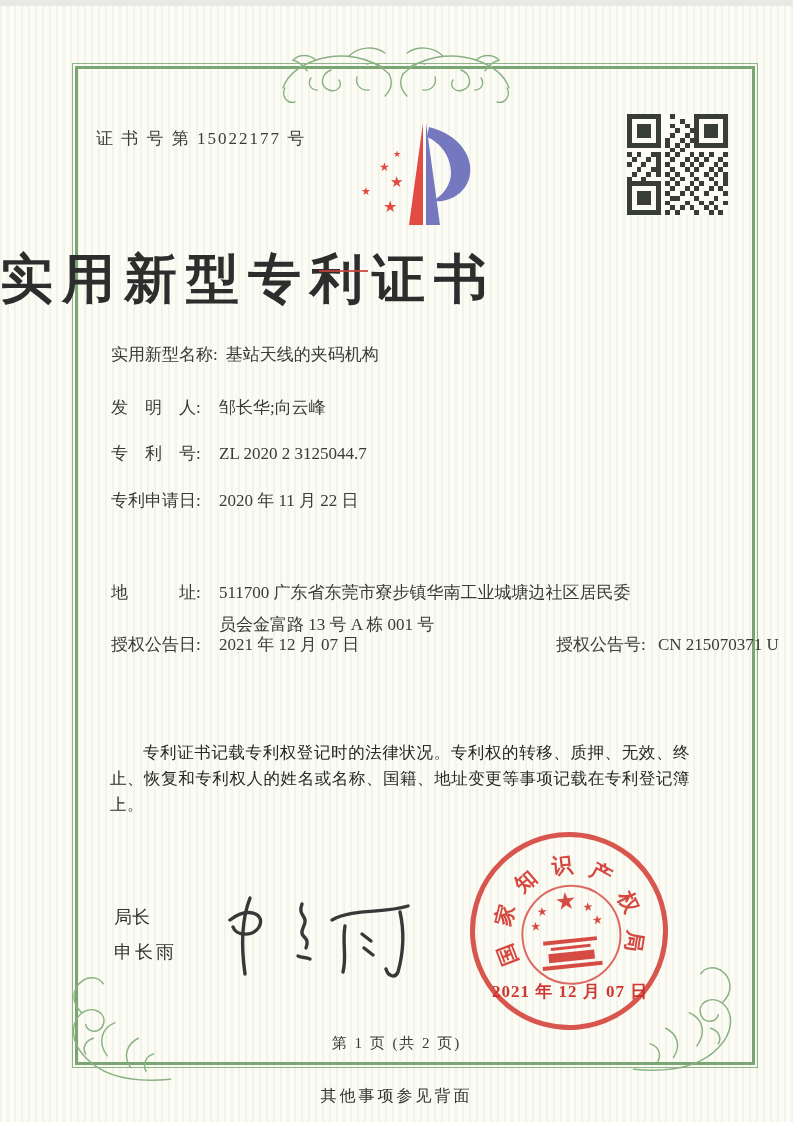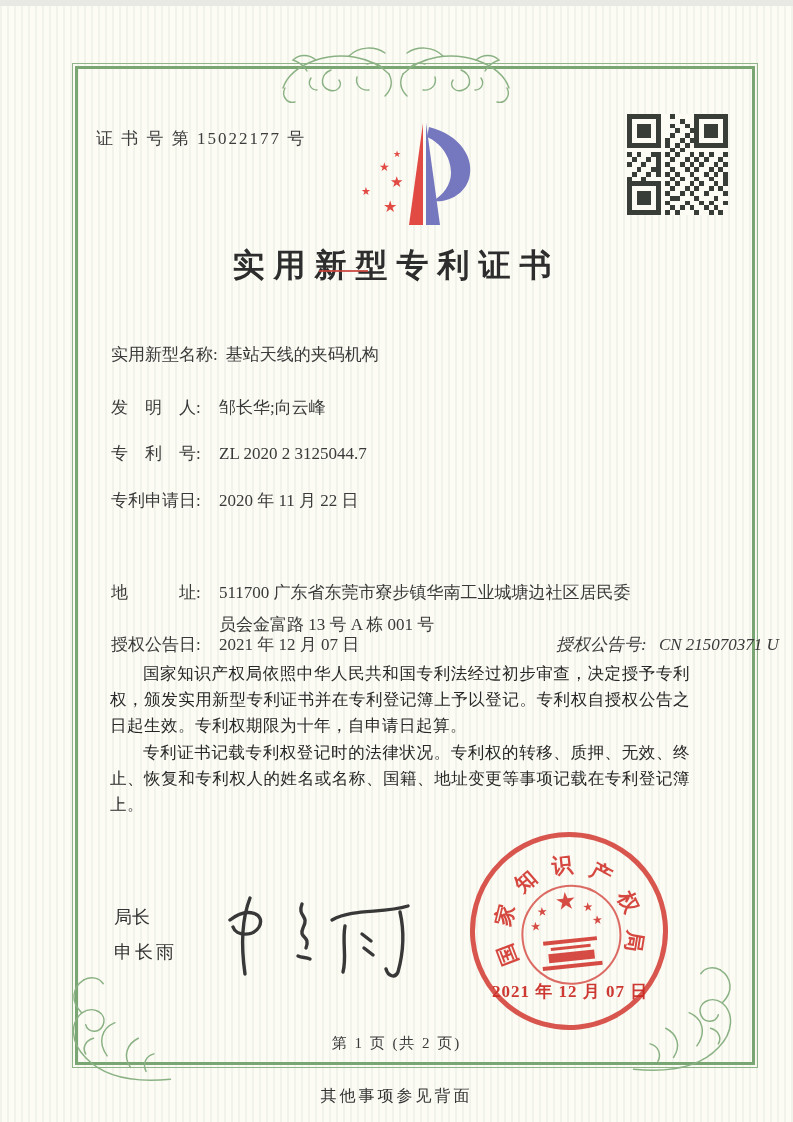--- a/index.html
+++ b/index.html
@@ -15,29 +15,29 @@
     position:absolute;left:72px;top:57px;width:684px;height:1003px;
     border:1.5px solid #8fb489;
   }
   .border-inner{
     position:absolute;inset:2px;border:3px solid #7aa673;
   }
   .cert-no{position:absolute;left:96px;top:121px;font-size:17px;letter-spacing:2px;color:#3c3c3c;}
   .logo{position:absolute;left:343px;top:110px;width:165px;height:127px;}
   .qr{position:absolute;left:627px;top:108px;width:101px;height:101px;}
   .title{
-    position:absolute;left:0;top:238px;width:100%;text-align:center;
-    font-size:32px;font-weight:bold;letter-spacing:9px;color:#2d2d2d;
+    position:absolute;left:0;top:238px;width:100%;text-align:left;
+    font-size:53px;font-weight:bold;letter-spacing:9px;color:#2d2d2d;
   }
   .title-mark{position:absolute;left:319px;top:264px;width:49px;height:2px;background:#c9413a;opacity:.85;}
   .frow{position:absolute;left:111px;font-size:17px;color:#3a3a3a;white-space:nowrap;}
   .flabel{display:inline-block;min-width:100px;}
   .fvalue{margin-left:8px;}
   .fvalue2{display:block;margin-left:108px;margin-top:9px;}
-  .grant-no{position:absolute;left:445px;top:0;font-style:italic;}
+  .grant-no{position:absolute;left:445px;top:0;}
   .para{
     position:absolute;left:110px;width:580px;font-size:16.5px;line-height:26px;
     text-indent:2em;color:#272727;text-align:justify;letter-spacing:.5px;
   }
   .signer-title{position:absolute;left:114px;top:899px;font-size:18px;color:#333;}
   .signer-name{position:absolute;left:114px;top:934px;font-size:18px;color:#333;letter-spacing:3px;}
   .signature{position:absolute;left:212px;top:878px;width:225px;height:100px;}
   .seal{
     position:absolute;left:470px;top:826px;width:188px;height:188px;border-radius:50%;
     border:5px solid rgba(207,45,38,.8);transform:rotate(-6deg);
@@ -169,21 +169,20 @@
     <span class="fvalue2">员会金富路 13 号 A 栋 001 号</span>
   </div>
   <div class="frow" style="top:627px">
     <span class="flabel">授权公告日:</span><span class="fvalue">2021 年 12 月 07 日</span>
     <span class="grant-no">
       <span>授权公告号:</span>
       <span class="fvalue">CN 215070371 U</span>
     </span>
   </div>
 
-  <div class="para" style="top:655px">国家知识产权局依照中华人民共和国专利法经过初步审查，决定授予专利权，颁发实用新型专利证书并在专利登记簿上予以登记。专利权自授权公告之日起生效。专利权期限为十年，自申请日起算。</div>
   <div class="para" style="top:734px">专利证书记载专利权登记时的法律状况。专利权的转移、质押、无效、终止、恢复和专利权人的姓名或名称、国籍、地址变更等事项记载在专利登记簿上。</div>
 
   <div class="signer-title">局长</div>
   <div class="signer-name">申长雨</div>
 
   <svg class="signature" viewBox="0 0 225 100">
     <g stroke="#383838" stroke-width="3.4" fill="none" stroke-linecap="round">
       <path d="M38 14 C31 32 28 55 33 90"></path>
       <path d="M18 36 C36 22 54 30 47 43 C41 53 24 52 21 43"></path>
       <path d="M90 20 C85 33 98 31 91 44 C86 55 99 51 94 64"></path>

